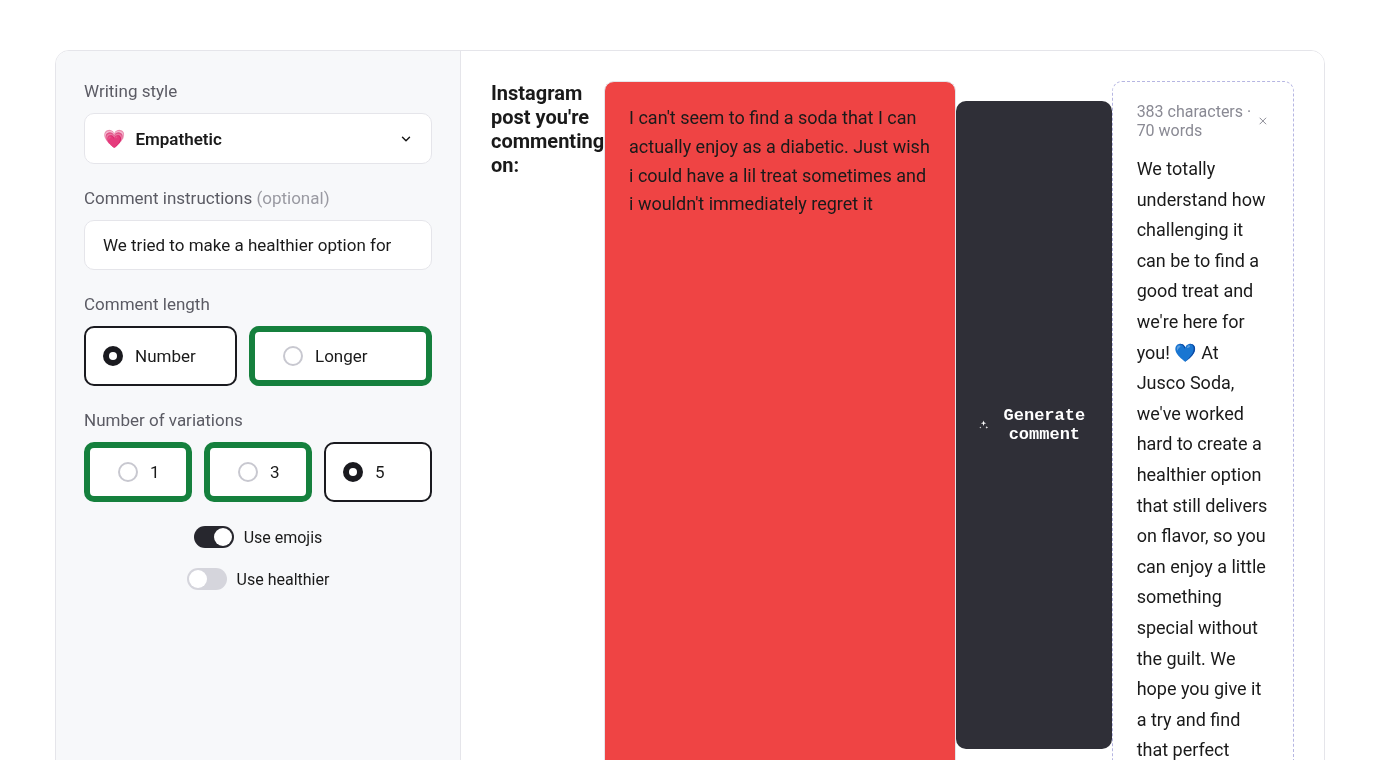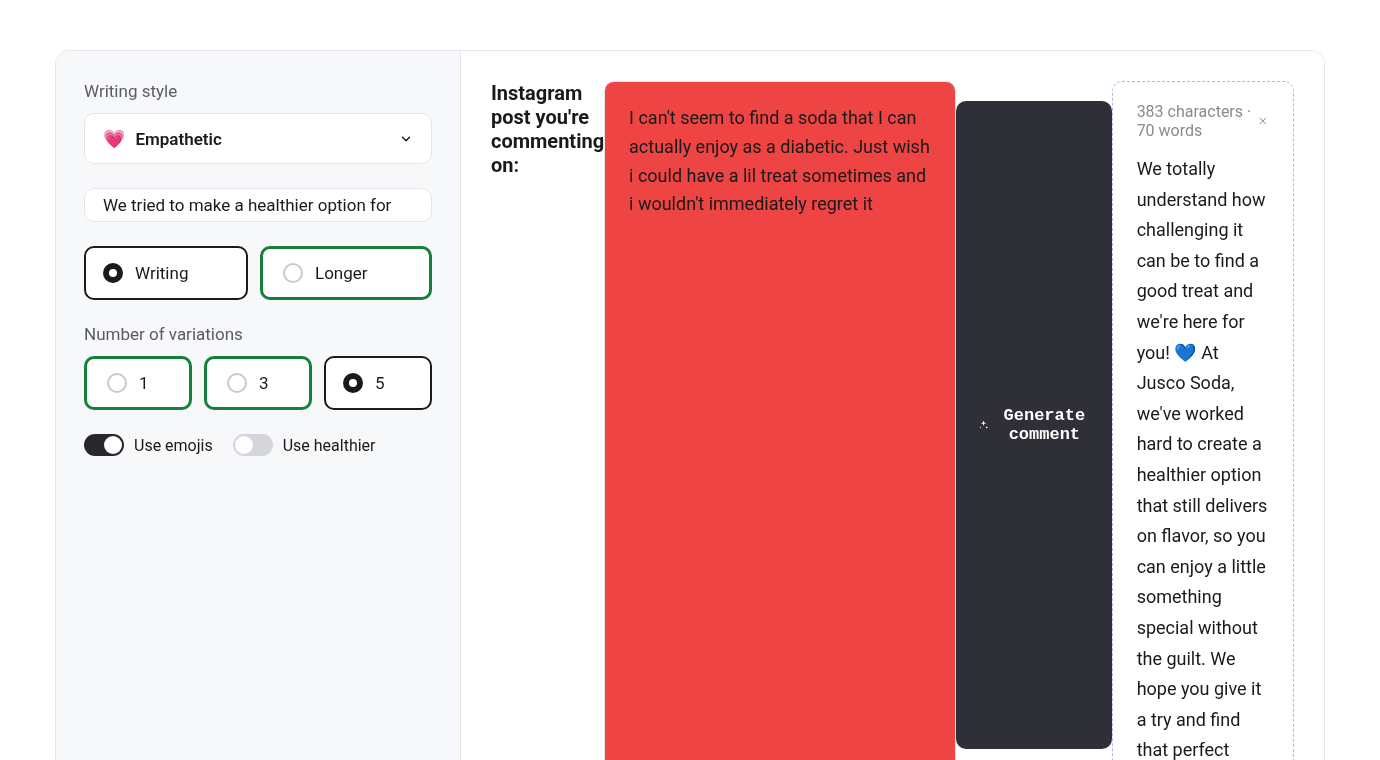--- a/index.html
+++ b/index.html
@@ -58,39 +58,39 @@
     font-size: 17px;
     font-weight: 600;
     color: #1a1a1a;
   }
   .select-value .emoji { font-size: 18px; }
   .chevron-down { width: 14px; height: 14px; }
   .input-box {
     background: #ffffff;
     border: 1px solid #e5e5ea;
     border-radius: 10px;
-    padding: 6px 18px;
+    padding: 14px 18px;
     font-size: 17px;
     color: #1a1a1a;
     width: 100%;
     margin-bottom: 24px;
     font-family: inherit;
     white-space: nowrap;
     overflow: hidden;
   }
   .radio-group {
     display: flex;
     gap: 12px;
     margin-bottom: 24px;
   }
   .radio-btn {
     background: #ffffff;
-    border: 3px solid #15803d;
-    border-radius: 10px;
-    padding: 14px 20px;
+    border: 6px solid #15803d;
+    border-radius: 10px;
+    padding: 14px 28px;
     display: flex;
     align-items: center;
     gap: 12px;
     cursor: pointer;
     font-size: 17px;
     color: #1a1a1a;
   }
   .radio-btn.selected {
     border: 2px solid #1a1a1f;
     padding: 13px 17px;
@@ -116,20 +116,21 @@
     border-radius: 50%;
     top: 50%; left: 50%;
     transform: translate(-50%,-50%);
   }
   .half { flex: 1; }
   .third { width: 108px; }
   .toggle-row {
     display: flex;
     align-items: center;
     gap: 20px;
+    flex-direction: column;
   }
   .toggle-item {
     display: flex;
     align-items: center;
     gap: 10px;
     cursor: pointer;
   }
   .toggle {
     width: 40px;
     height: 22px;
@@ -252,26 +253,30 @@
     <div class="select-box">
       <span class="select-value">
         <span class="emoji">💗</span>
         <span>Empathetic</span>
       </span>
       <svg class="chevron-down" viewBox="0 0 24 24" fill="none" stroke="#1a1a1a" stroke-width="2.5" stroke-linecap="round" stroke-linejoin="round">
           <polyline points="6 9 12 15 18 9"></polyline>
         </svg>
     </div>
 
+    <div class="field-label">
+      <span>Comment instructions </span><span class="optional">(optional)</span>
+    </div>
     <input class="input-box" type="text" value="We tried to make a healthier option for" style="">
 
+    <div class="field-label">Comment length</div>
     <div class="radio-group">
       <div class="radio-btn half selected">
         <span class="radio-circle"></span>
-        <span>Writing</span>
+        <span>Number</span>
       </div>
       <div class="radio-btn half">
         <span class="radio-circle"></span>
         <span>Longer</span>
       </div>
     </div>
 
     <div class="field-label">Number of variations</div>
     <div class="radio-group">
       <div class="radio-btn third">

